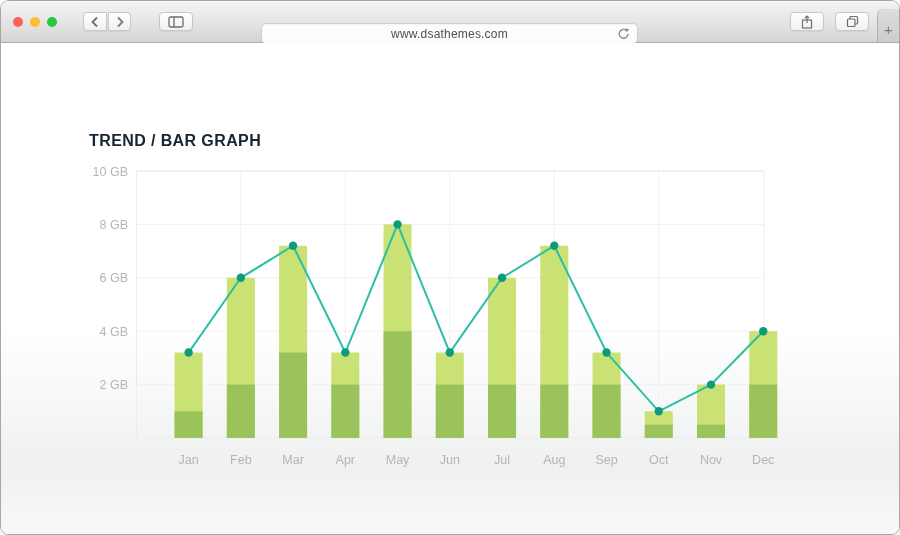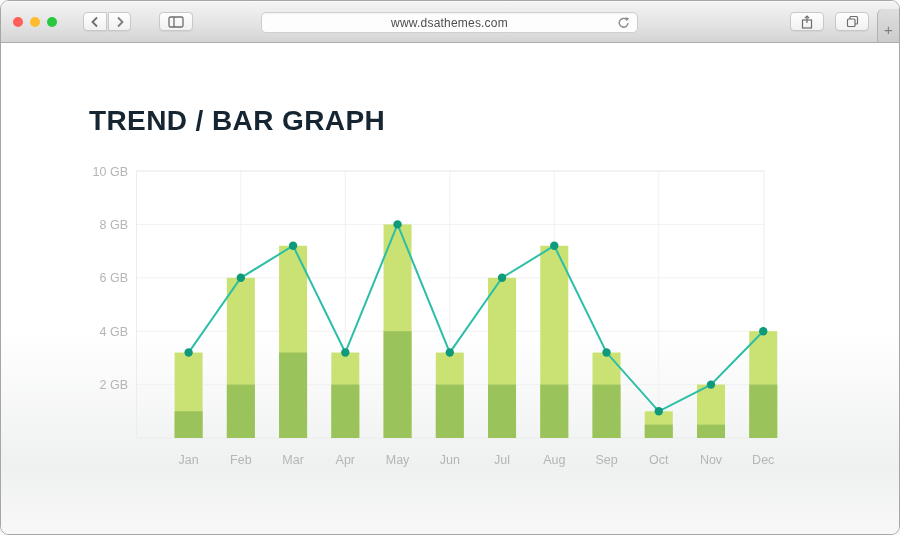--- a/index.html
+++ b/index.html
@@ -22,21 +22,21 @@
   .tb-btn {
     height:19px; border-radius:4px; border:1px solid #c8c8c8;
     background:linear-gradient(180deg,#fefefe,#f1f1f1);
     display:flex; align-items:center; justify-content:center;
     box-shadow:0 1px 1px rgba(0,0,0,0.05);
   }
   .btn-back { width:24px; margin-left:26px; border-radius:4px 0 0 4px; }
   .btn-fwd  { width:23px; margin-left:1px; border-radius:0 4px 4px 0; }
   .btn-sidebar { width:34px; margin-left:28px; }
   .urlbar {
-    position:absolute; left:260px; top:11px; width:377px; height:21px;
+    position:absolute; left:260px; top:22px; width:377px; height:21px;
     background:#fdfdfd; border:1px solid #cfcfcf; border-radius:5px;
     display:flex; align-items:center; justify-content:center;
     box-shadow:inset 0 1px 2px rgba(0,0,0,0.04);
   }
   .url-text { font-size:12px; color:#4d4d4d; letter-spacing:0.2px; }
   .reload { position:absolute; right:7px; top:3px; }
   .right-group { position:absolute; right:30px; top:11px; display:flex; gap:11px; }
   .btn-share, .btn-tabs { width:34px; }
   .newtab-strip {
     position:absolute; right:0; top:8px; bottom:0; width:22px;
@@ -44,22 +44,22 @@
     border-left:1px solid #b2b2b2; border-top-left-radius:6px;
     display:flex; align-items:flex-end; justify-content:center; padding-bottom:5px;
   }
   .newtab-strip span { color:#7e7e7e; font-size:15px; line-height:15px; }
   
   .page {
     position:relative; height:492px;
     background:linear-gradient(180deg,#ffffff 0%,#ffffff 58%,#eff1f0 86%,#f8f8f8 100%);
   }
   .page-title {
-    position:absolute; left:88px; top:62px;
-    font-size:28px; font-weight:bold; letter-spacing:0.4px; color:#152531;
+    position:absolute; left:88px; top:89px;
+    font-size:16px; font-weight:bold; letter-spacing:0.4px; color:#152531;
   }
   svg.chart { position:absolute; left:0; top:0; }
   svg text { font-family:"Liberation Sans", sans-serif; }
 </style>
 </head>
 <body>
 
 <div class="window">
 
   <div class="toolbar">

